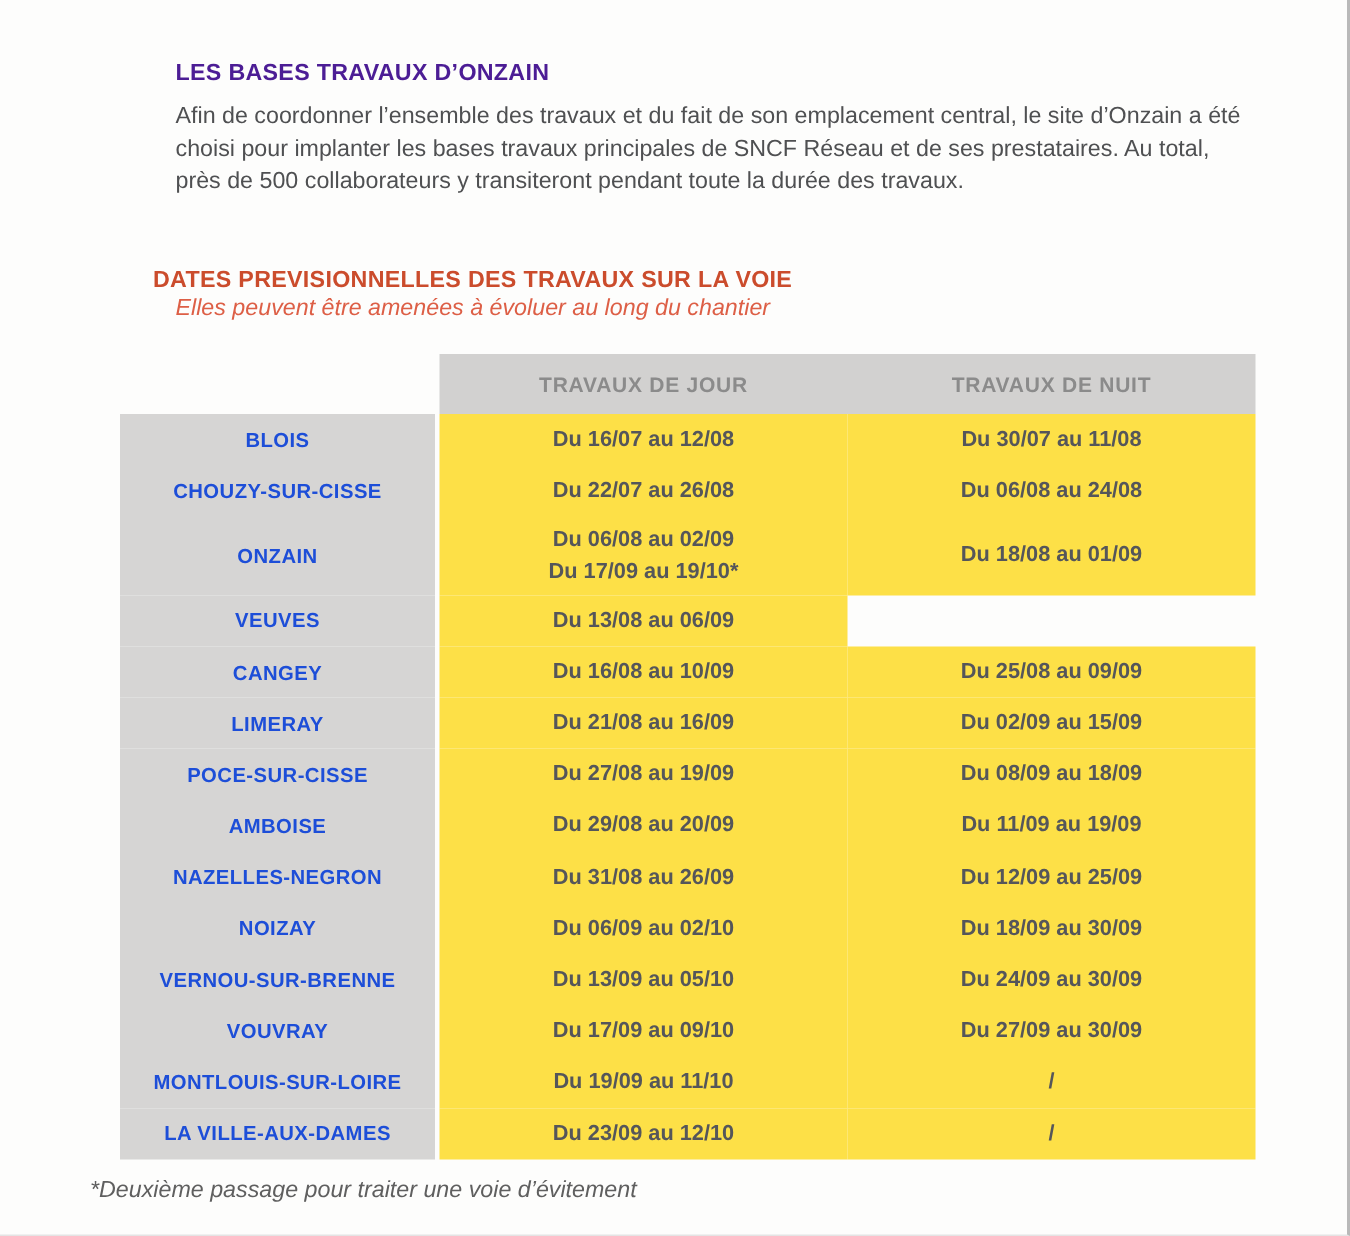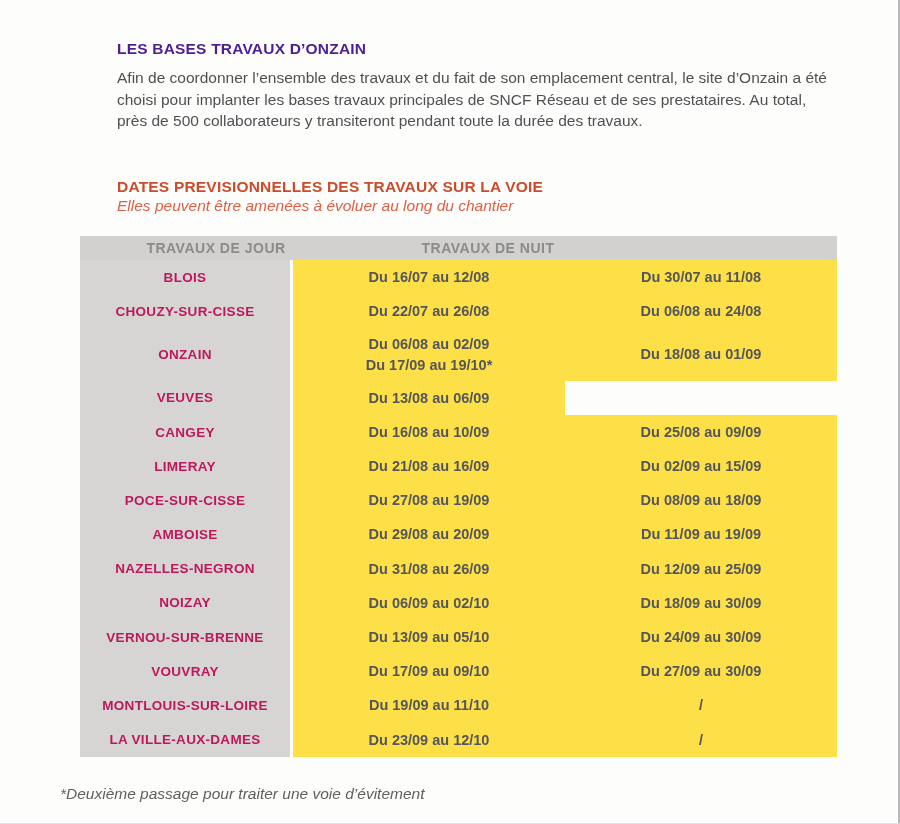--- a/index.html
+++ b/index.html
@@ -25,41 +25,42 @@
   .intro {
     position: absolute;
     left: 117px; top: 67px;
     width: 715px;
     font-size: 15.5px;
     line-height: 21.5px;
     color: #4f5052;
   }
   .h2 {
     position: absolute;
-    left: 117px; top: 178px;
+    left: 102px; top: 178px;
     font-size: 15.5px;
     font-weight: bold;
     letter-spacing: 0.2px;
     color: #cb4c2c;
   }
   .subtitle {
     position: absolute;
     left: 117px; top: 197px;
     font-size: 15.5px;
     font-style: italic;
     color: #dd5f46;
   }
   .travaux-table {
     position: absolute;
     left: 80px; top: 236px;
     width: 757px;
   }
   .thead {
     display: flex;
-    height: 24px;
+    margin-left: 213px;
+    height: 40px;
     background: #d2d1d0;
   }
   .th {
     width: 272px;
     display: flex;
     align-items: center;
     justify-content: center;
     font-weight: bold;
     font-size: 14px;
     letter-spacing: 0.5px;
@@ -73,21 +74,21 @@
     justify-content: center;
     text-align: center;
   }
   .city {
     width: 210px;
     margin-right: 3px;
     background: #d6d5d4;
     font-weight: bold;
     font-size: 13.5px;
     letter-spacing: 0.3px;
-    color: #be185d;
+    color: #1d4ed8;
   }
   .date {
     width: 272px;
     background: #fde047;
     font-weight: 600;
     font-size: 14.5px;
     color: #55565a;
     white-space: pre-line;
     line-height: 1.4;
   }

